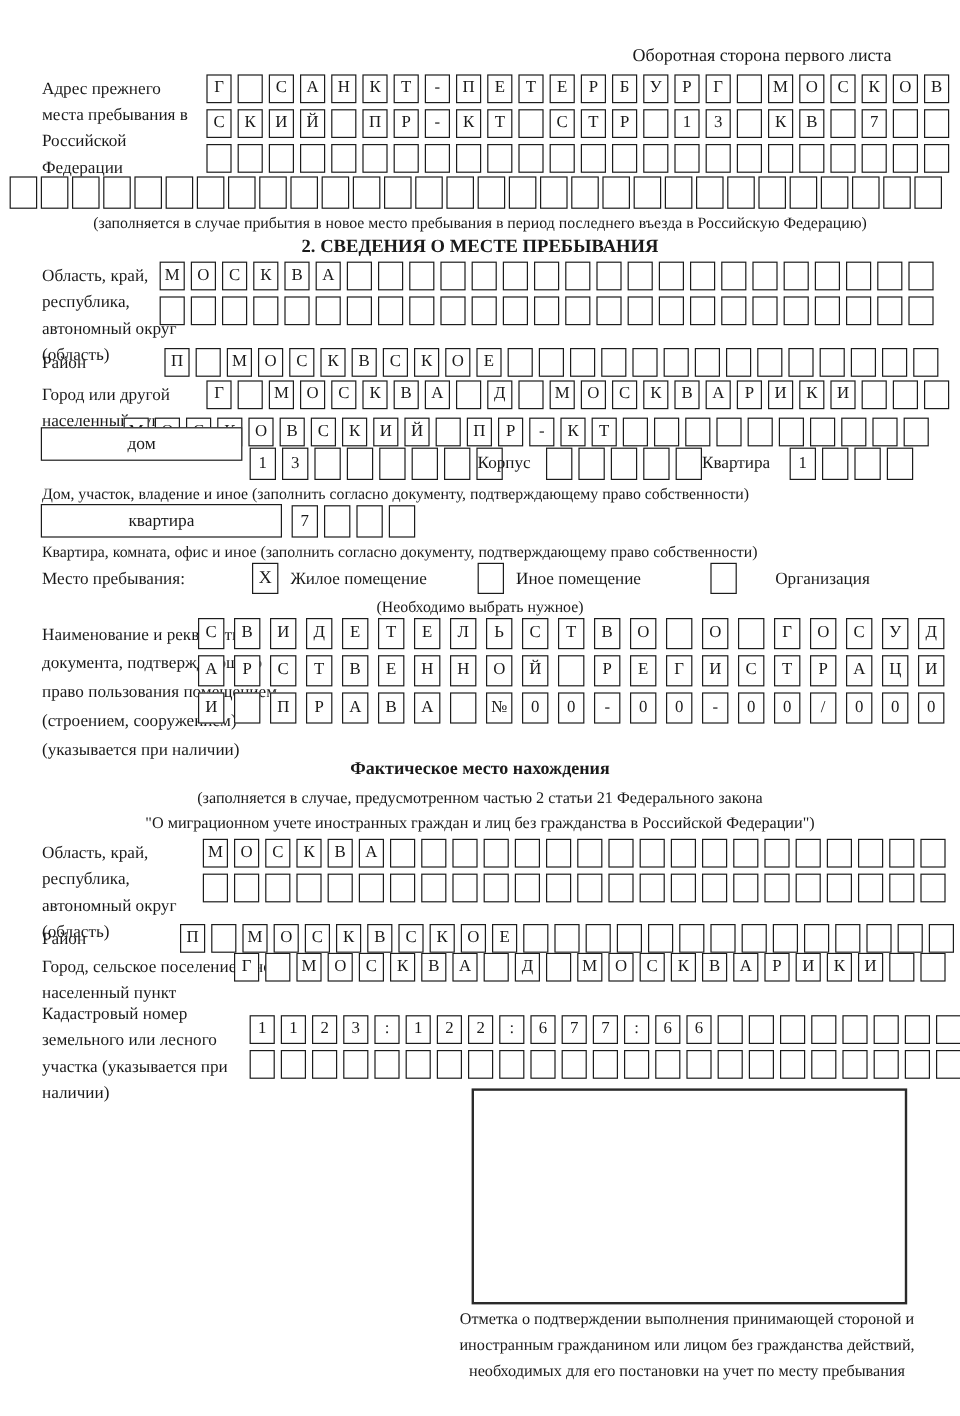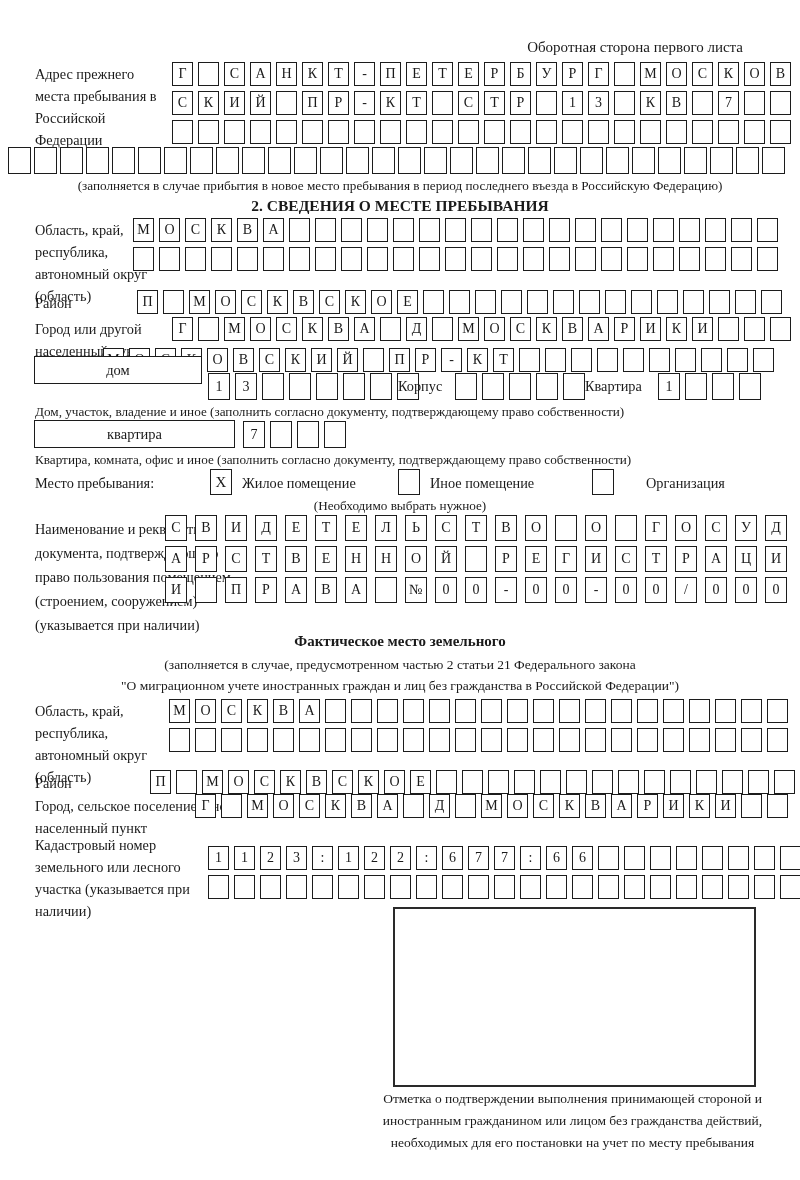--- a/index.html
+++ b/index.html
@@ -408,21 +408,21 @@
       <div class="cell">0</div>
       <div class="cell">-</div>
       <div class="cell">0</div>
       <div class="cell">0</div>
       <div class="cell">/</div>
       <div class="cell">0</div>
       <div class="cell">0</div>
       <div class="cell">0</div>
     </div>
 
-  <div class="abs lbl center title" style="top:630px;font-size:15px;">Фактическое место земельного</div>
+  <div class="abs lbl center title" style="top:630px;font-size:15px;">Фактическое место нахождения</div>
   <div class="abs cap center" style="top:656px;font-size:13.5px;">(заполняется в случае, предусмотренном частью 2 статьи 21 Федерального закона</div>
   <div class="abs cap center" style="top:677px;font-size:13.5px;">"О миграционном учете иностранных граждан и лиц без гражданства в Российской Федерации")</div>
 
   <div class="abs lbl" style="left:35px;top:700px;width:135px;">Область, край, республика, автономный округ (область)</div>
   <div class="row" style="left:169px;top:699px;">
       <div class="cell">М</div>
       <div class="cell">О</div>
       <div class="cell">С</div>
       <div class="cell">К</div>
       <div class="cell">В</div>

